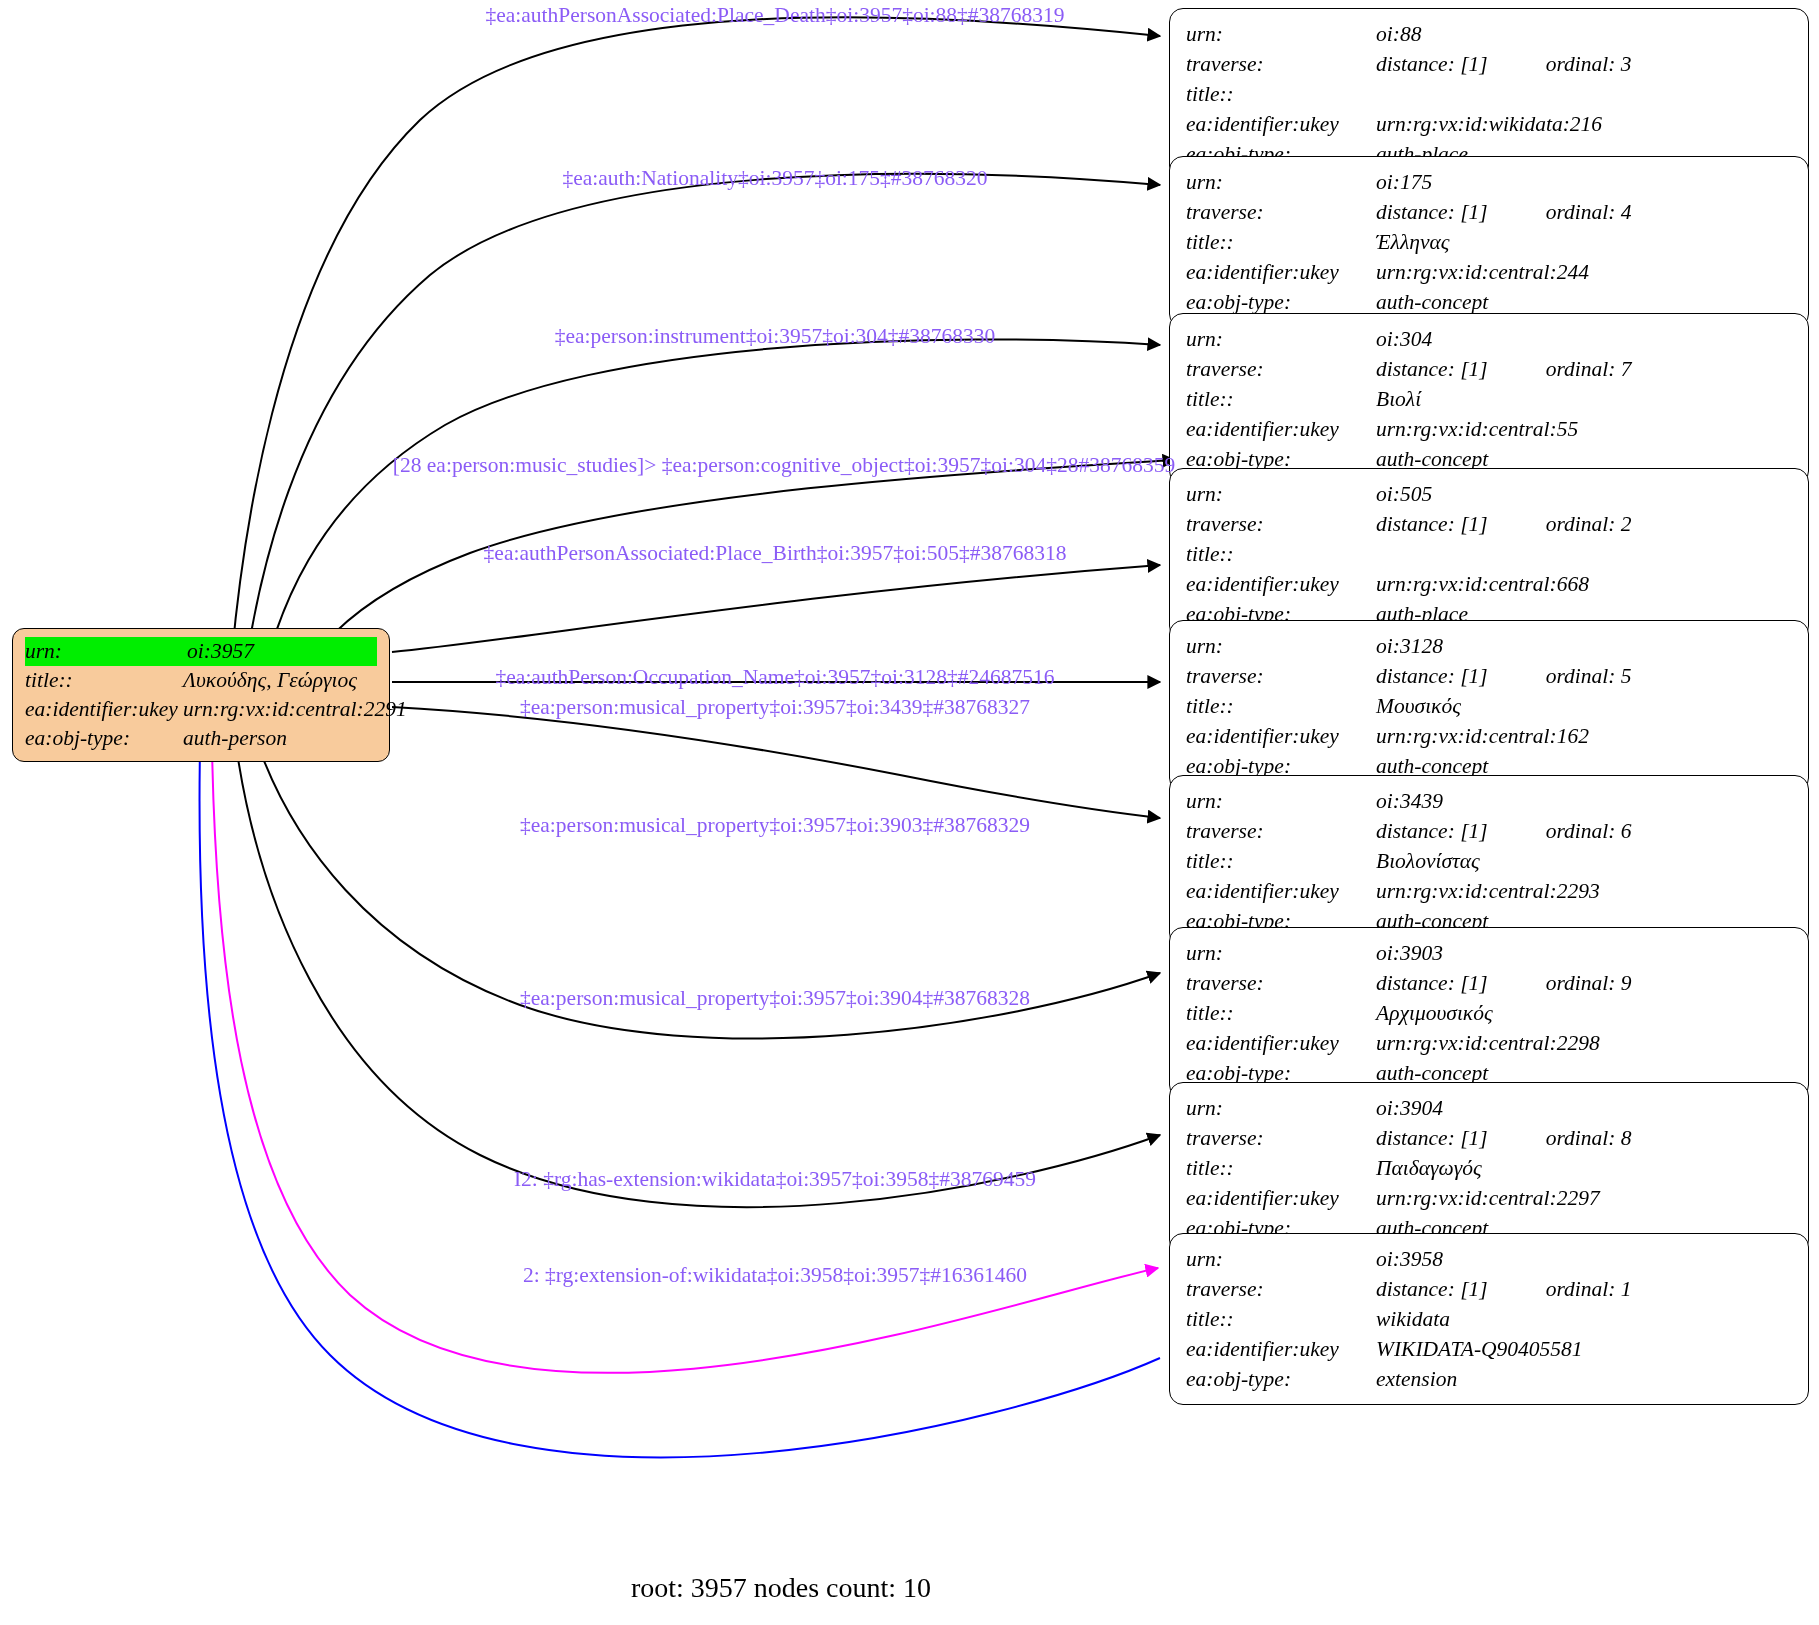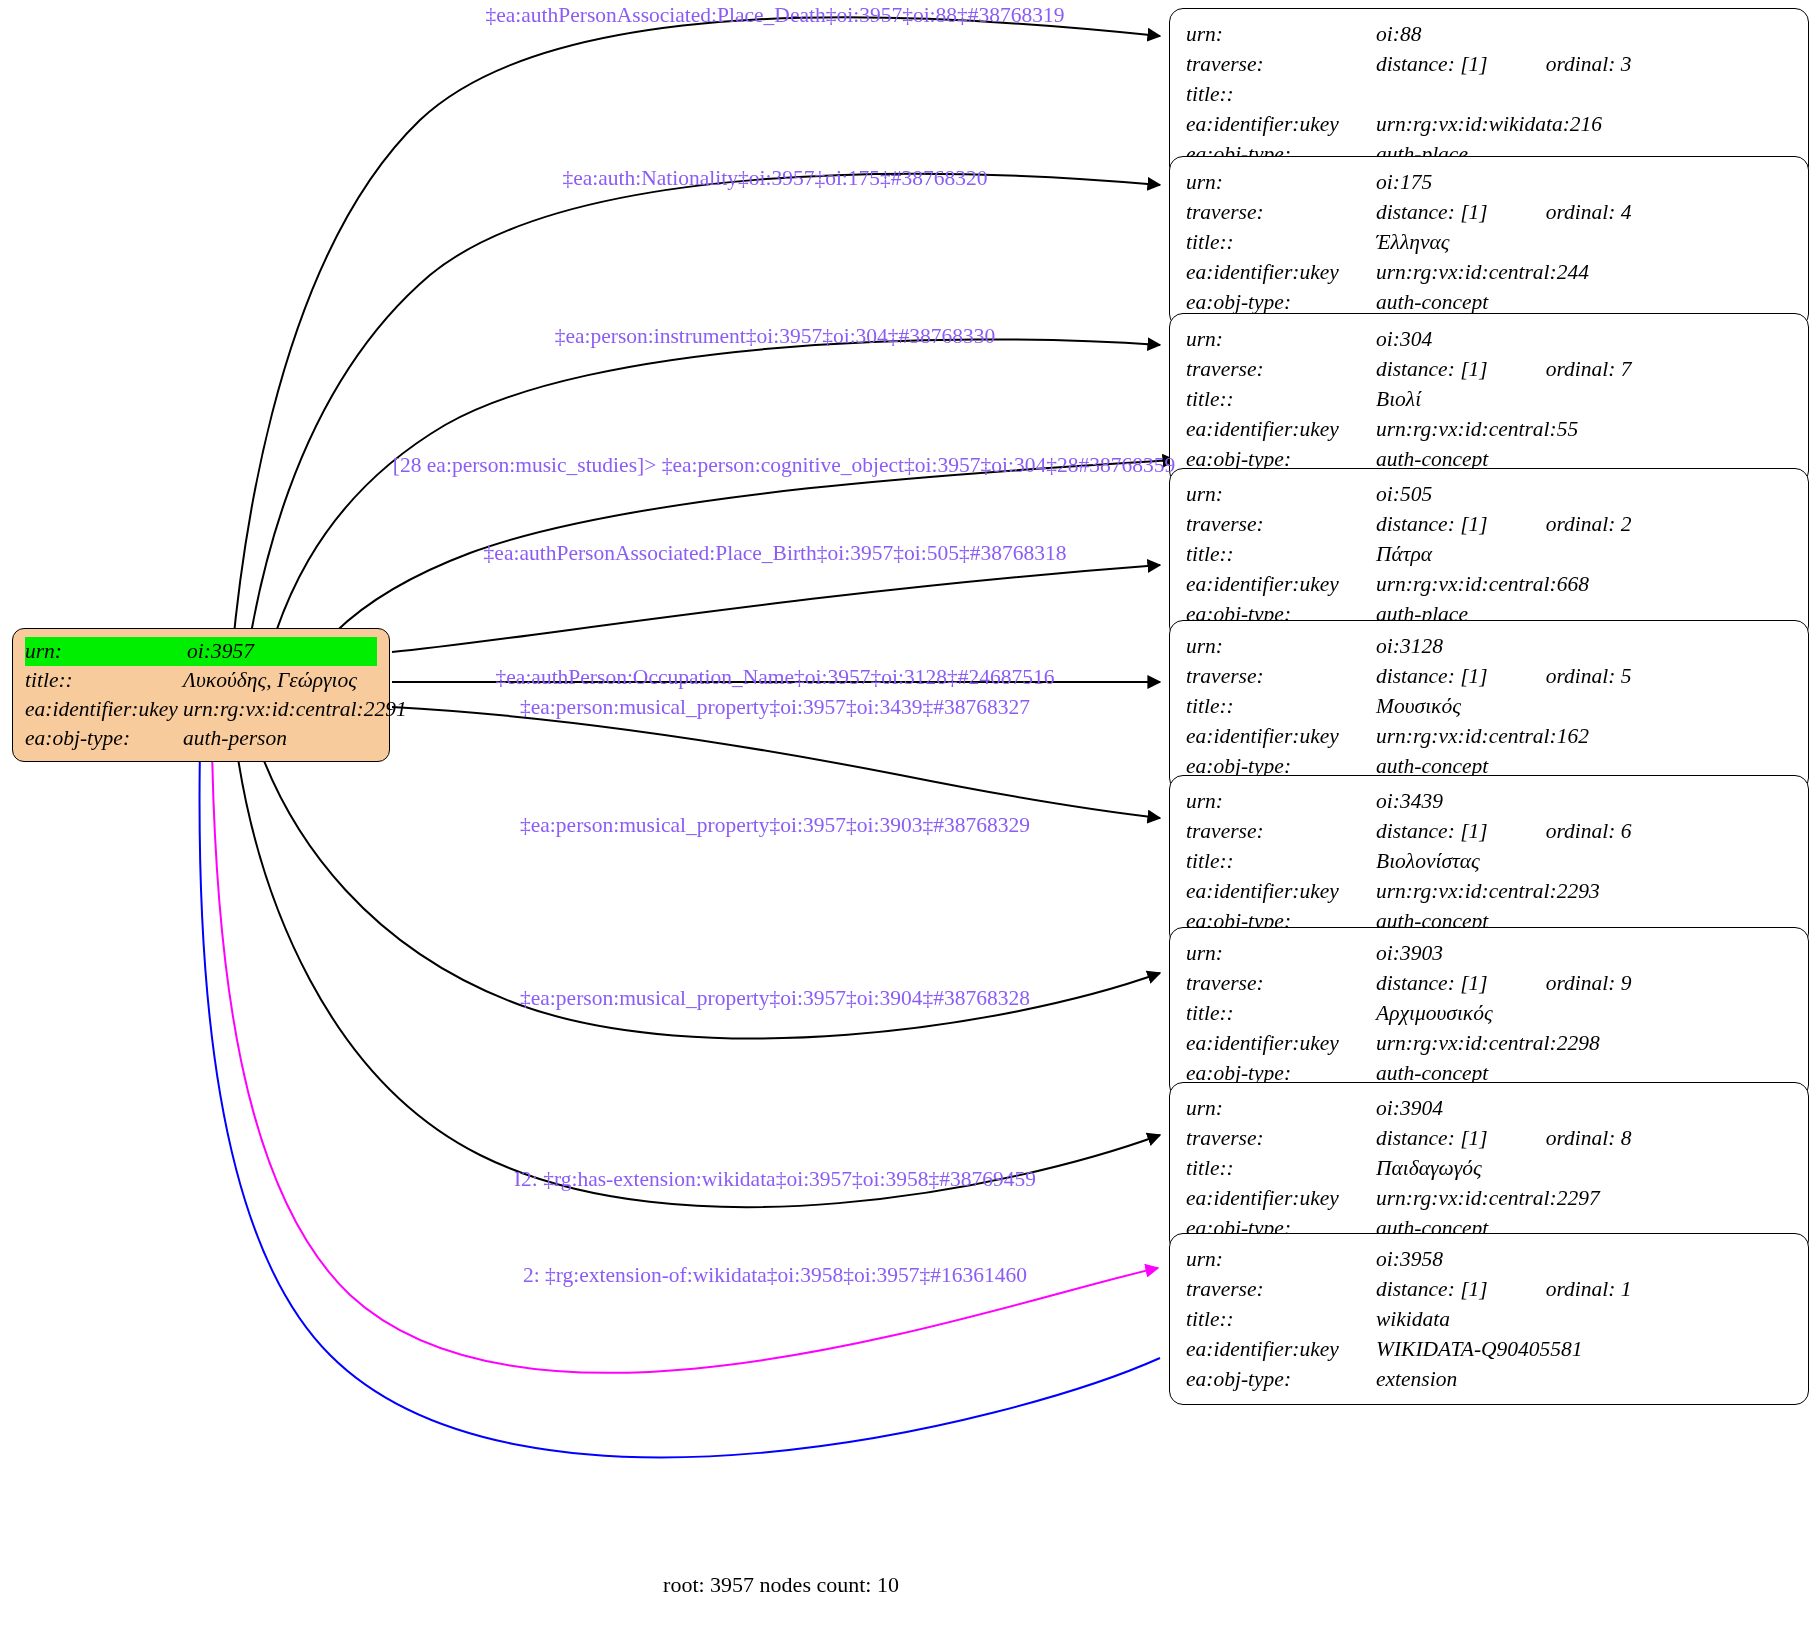--- a/index.html
+++ b/index.html
@@ -80,21 +80,21 @@
     position: absolute;
     font-size: 21.5px;
     line-height: 26px;
     white-space: nowrap;
     color: #8b5cf6;
     transform: translateX(-50%);
   }
   
   #footer {
     position: absolute;
-    font-size: 22px;
+    font-size: 28px;
     white-space: nowrap;
     transform: translateX(-50%);
   }
 </style>
 </head>
 <body>
 
 <div id="canvas">
 
   <svg class="edge-layer" viewBox="0 0 1819 1625">
@@ -268,23 +268,20 @@
       </div>
     <div class="row">
         <span class="key">traverse:</span>
         <span class="val">
           <span class="v1">distance: [1]</span>
           <span class="v2">ordinal: 2</span>
         </span>
       </div>
     <div class="row">
         <span class="key">title::</span>
-        <span class="val">
-          <span class="v1">Πάτρα</span>
-        </span>
       </div>
     <div class="row">
         <span class="key">ea:identifier:ukey</span>
         <span class="val">
           <span class="v1">urn:rg:vx:id:central:668</span>
         </span>
       </div>
     <div class="row">
         <span class="key">ea:obj-type:</span>
         <span class="val">

